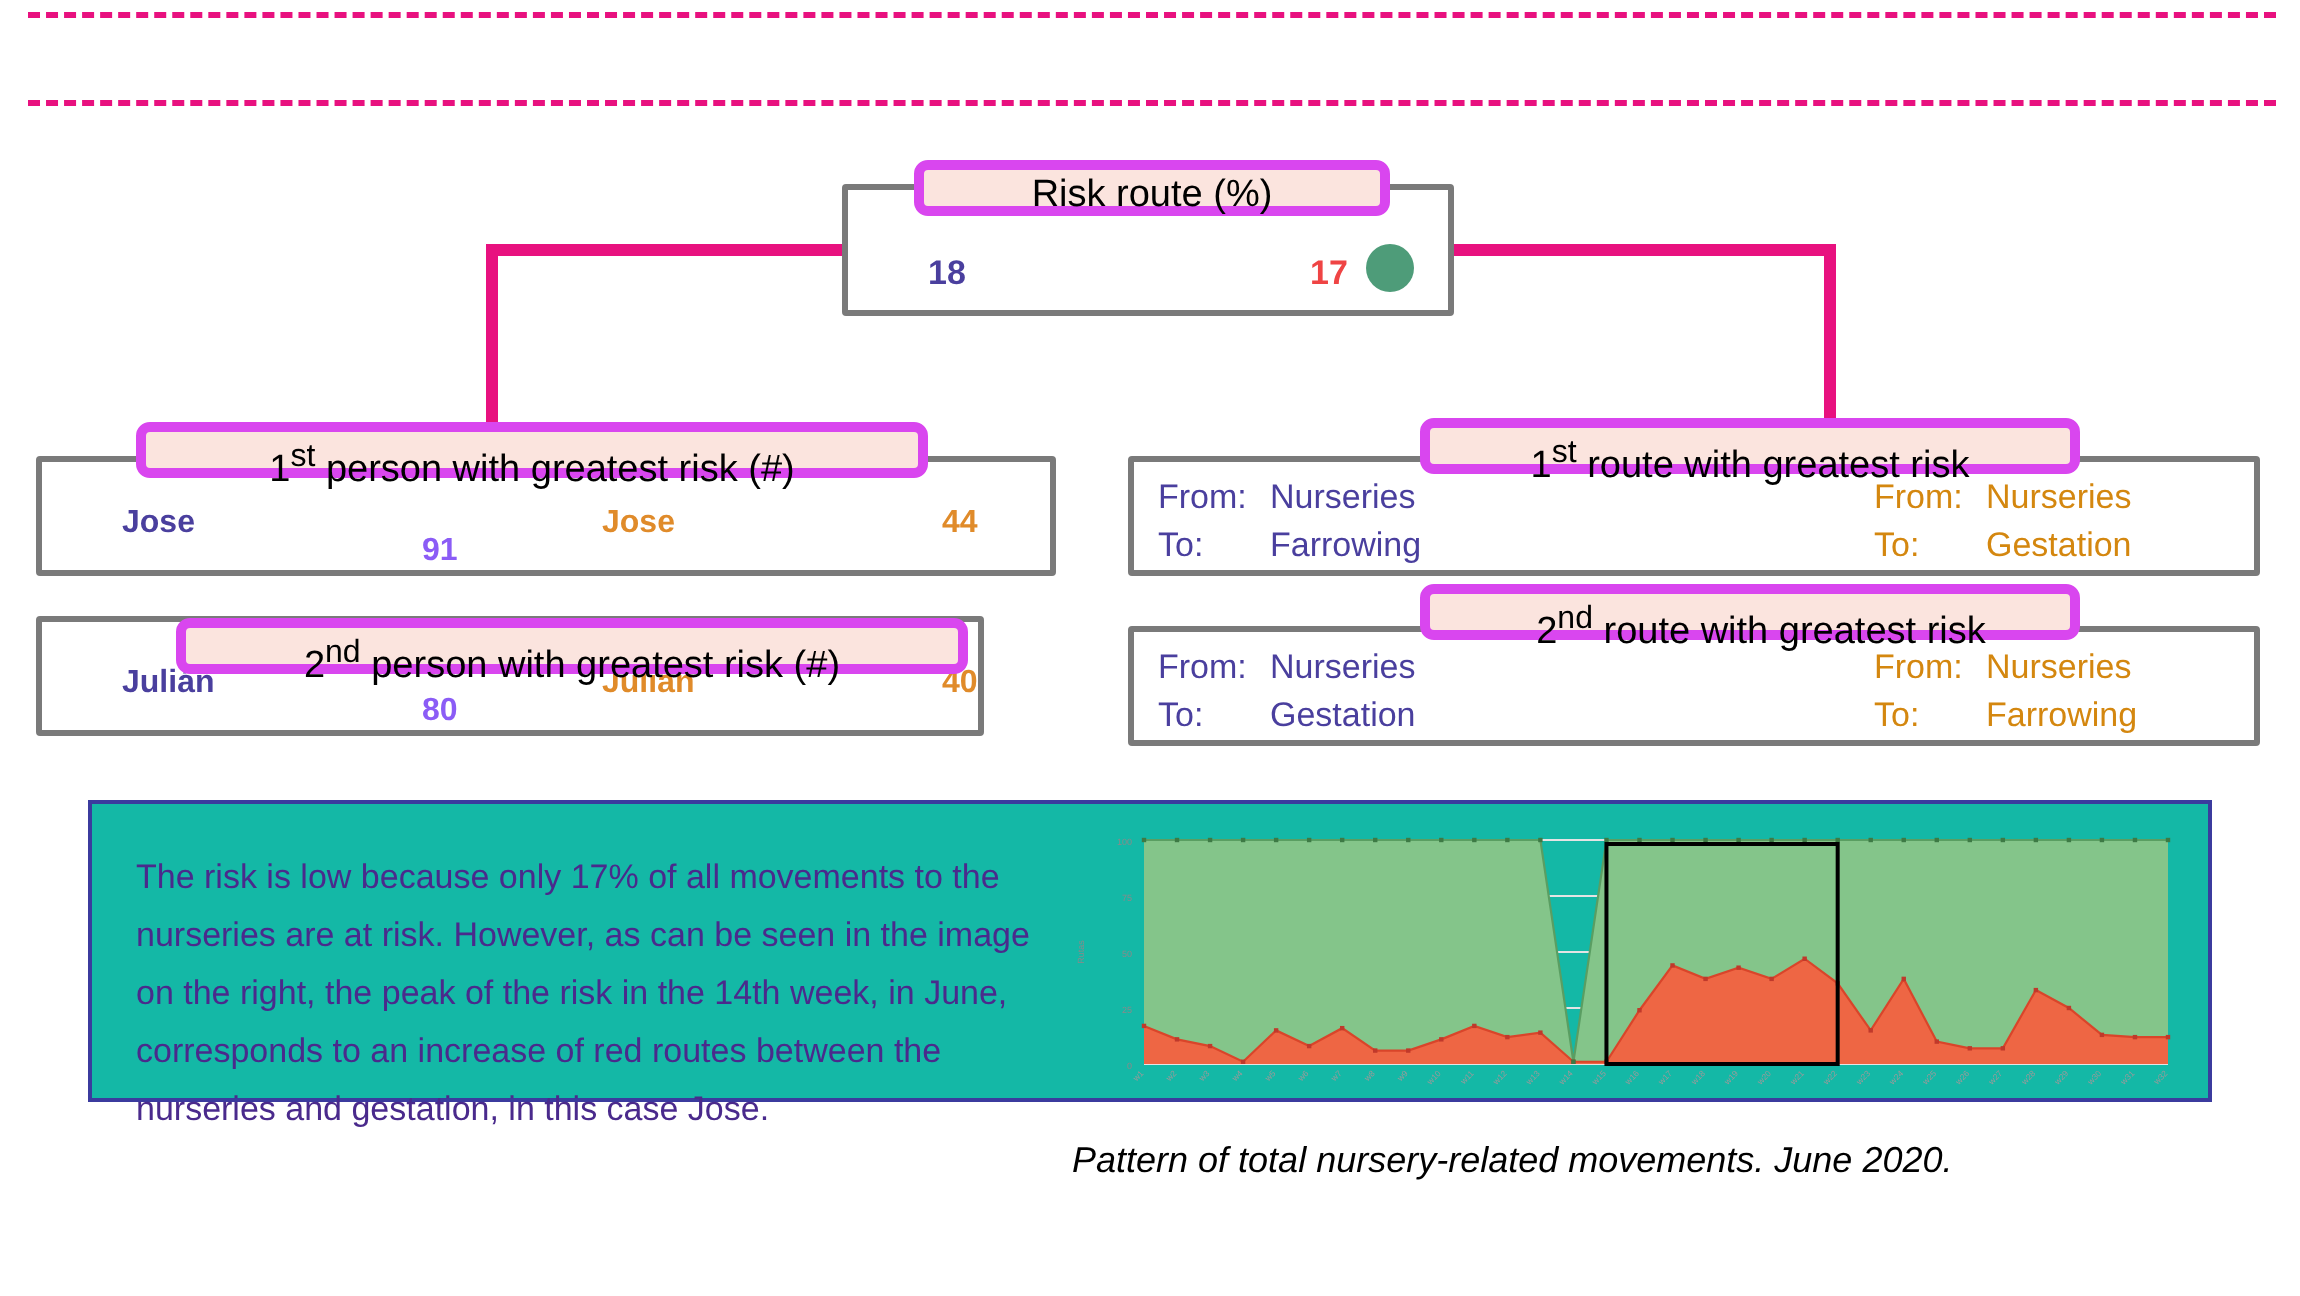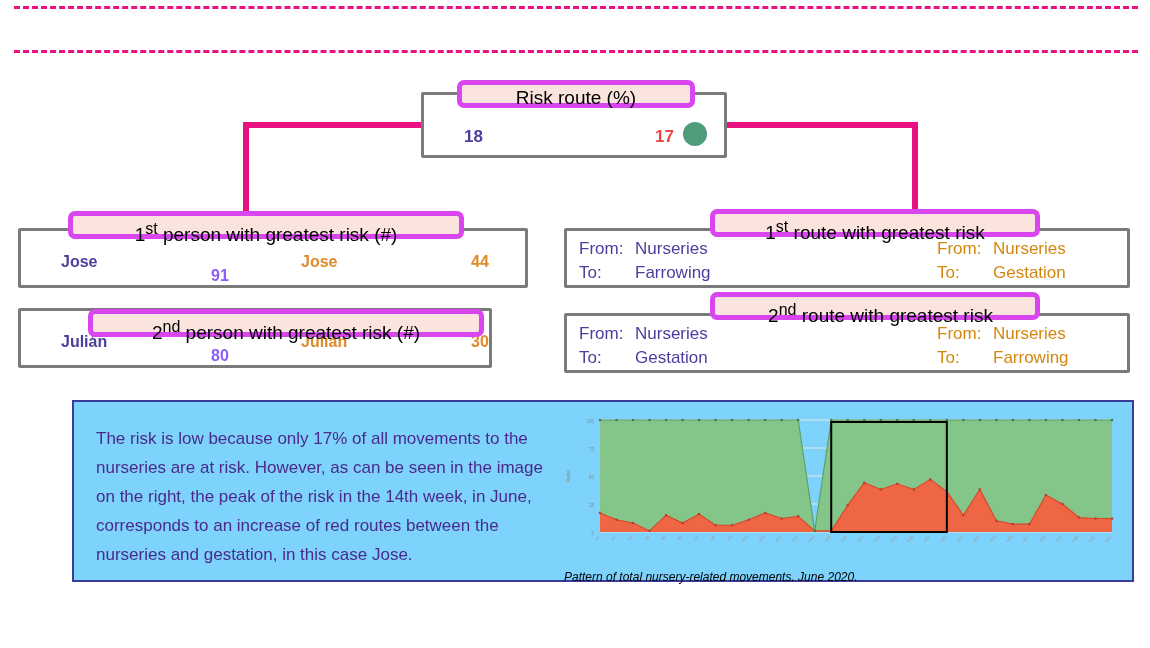--- a/index.html
+++ b/index.html
@@ -54,29 +54,29 @@
   #route1-title{left:710px;top:209px;width:330px;}
   #route2-card{left:564px;top:313px;width:566px;height:60px;}
   #route2-title{left:710px;top:292px;width:330px;padding-left:11px;}
   .r-col{position:absolute;top:6px;font-size:17px;white-space:nowrap;}
   .r-left{left:12px;color:#4a3f9e;}
   .r-right{left:370px;color:#d4870f;}
   .r-line{display:flex;gap:8px;line-height:24px;}
   .r-lbl{display:inline-block;min-width:48px;}
   
   #bottom-panel{position:absolute;left:44px;top:400px;width:1062px;
-    height:182px;box-sizing:border-box;border:2px solid #3b3b9e;
-    background:#7dd3fc;margin-left:28px;}
+    height:151px;box-sizing:border-box;border:2px solid #3b3b9e;
+    background:#14b8a6;}
   #explain-text{position:absolute;left:22px;top:22px;width:460px;
     font-size:17px;line-height:29px;color:#4a2a8c;}
   
   #chart-wrap{position:absolute;left:486px;top:12px;width:560px;height:160px;}
   #chart-svg{display:block;}
   #chart-caption{position:absolute;left:490px;top:168px;width:540px;
-    font-size:12px;font-style:italic;color:#000;}
+    font-size:18px;font-style:italic;color:#000;}
 </style>
 </head>
 <body>
 
 <div id="header-band">
   <div class="dash-rule" id="dash-top"></div>
   <div class="dash-rule" id="dash-bottom"></div>
 </div>
 
 <svg id="connectors" viewBox="0 0 1150 648">
@@ -99,21 +99,21 @@
 </div>
 <div class="card-title" id="person1-title">
   <span>1</span><sup>st</sup>
   <span>person with greatest risk (#)</span>
 </div>
 
 <div class="card" id="person2-card">
   <div class="p-cell p-name-b">Julián</div>
   <div class="p-cell p-num-b">80</div>
   <div class="p-cell p-name-o">Julián</div>
-  <div class="p-cell p-num-o">30</div>
+  <div class="p-cell p-num-o">40</div>
 </div>
 <div class="card-title" id="person2-title">
   <span>2</span><sup>nd</sup>
   <span>person with greatest risk (#)</span>
 </div>
 
 <div class="card" id="route1-card">
   <div class="r-col r-left">
     <div class="r-line">
         <span class="r-lbl">From:</span>

